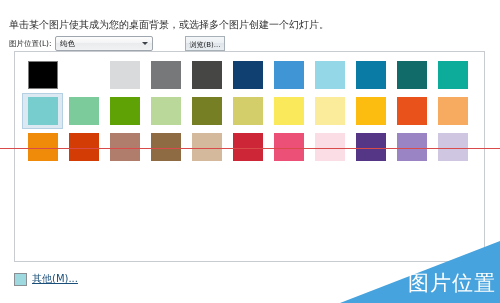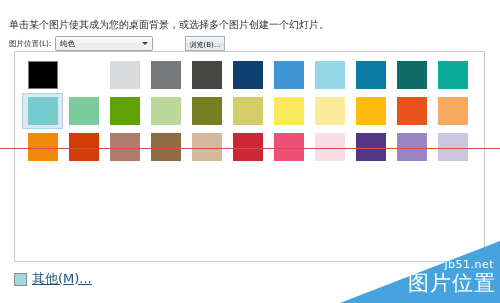--- a/index.html
+++ b/index.html
@@ -165,21 +165,21 @@
   }
 
   .other-swatch {
     width: 13px; height: 13px;
     border: 1px solid #8a8f93;
     cursor: default;
   }
 
   .other-link {
     margin-left: 5px;
-    font-size: 13px;
+    font-size: 10px;
     color: #1a4f7a;
     text-decoration: underline;
     white-space: nowrap;
     cursor: default;
   }
 
   
   .watermark {
     position: absolute;
     right: 0; bottom: 0;
@@ -349,17 +349,16 @@
 
   <div class="annotation-line" style="background: rgb(217, 74, 74);"></div>
 
   <div class="other-color-row">
     <span class="other-swatch" id="other-swatch" style="background: rgb(159, 217, 224);"></span>
     <span class="other-link">其他(M)...</span>
   </div>
 
   <div class="watermark">
     <div class="watermark-banner" style="background: rgb(70, 163, 221);"></div>
-    <div class="watermark-top">jb51.net</div>
     <div class="watermark-main">图片位置</div>
   </div>
 
 </div>
 
 </body></html>

